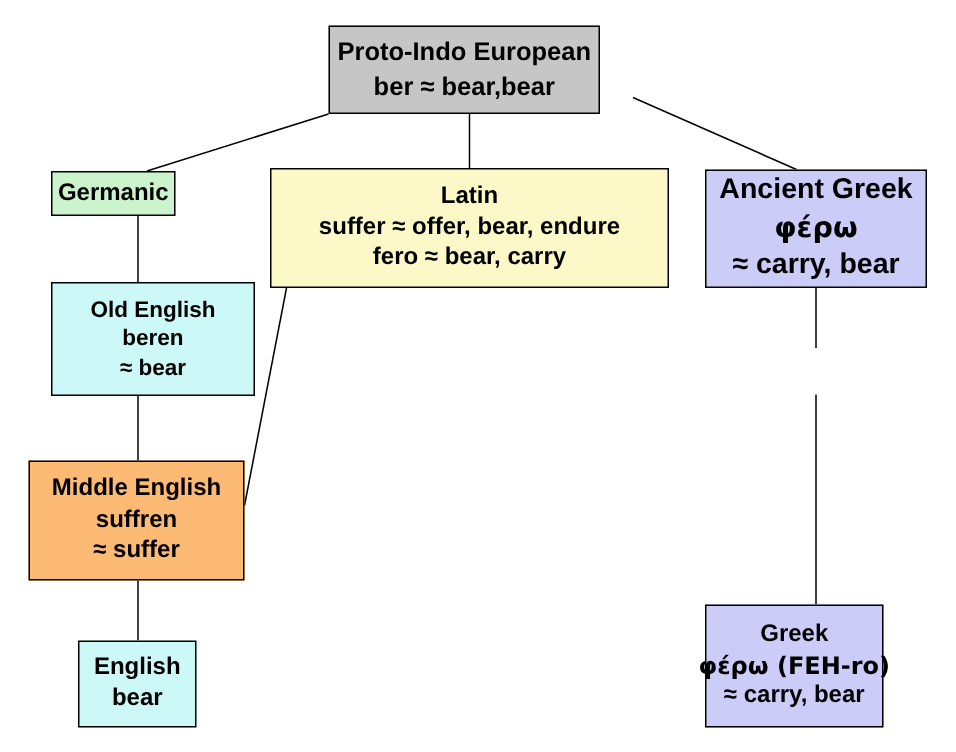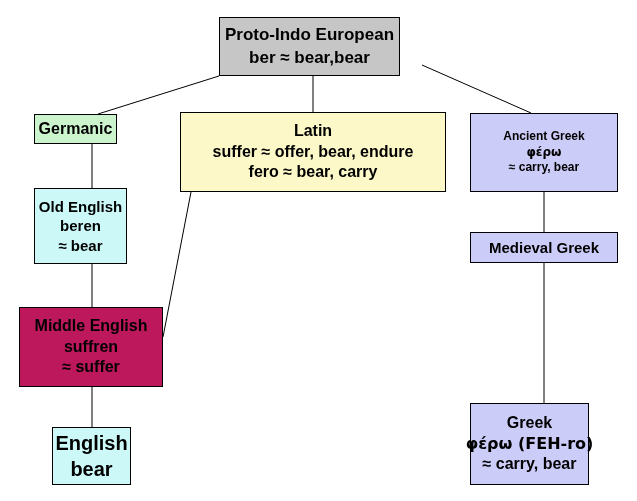--- a/index.html
+++ b/index.html
@@ -39,26 +39,26 @@
     line-height: 1.30;
     z-index: 2;
   }
   .node .line {
     display: block;
     white-space: nowrap;
   }
   .n-root  { left: 219px; top: 17px;  width: 181px; height: 59px;  background: #c6c6c6; font-size: 17px; }
   .n-germ  { left: 34px;  top: 114px; width: 83px;  height: 30px;  background: #ccf4cc; font-size: 16px; }
   .n-latin { left: 180px; top: 112px; width: 266px; height: 80px;  background: #fcf8c8; font-size: 16px; }
-  .n-agrk  { left: 470px; top: 113px; width: 148px; height: 79px;  background: #ccccf8; font-size: 12px; }
-  .n-oe    { left: 34px;  top: 188px; width: 93px; height: 76px;  background: #ccf8f8; font-size: 15px; }
+  .n-agrk  { left: 470px; top: 113px; width: 148px; height: 79px;  background: #ccccf8; font-size: 19px; }
+  .n-oe    { left: 34px;  top: 188px; width: 136px; height: 76px;  background: #ccf8f8; font-size: 15px; }
   .n-mgrk  { left: 470px; top: 232px; width: 148px; height: 31px;  background: #ccccf8; font-size: 15px; }
-  .n-me    { left: 19px;  top: 307px; width: 144px; height: 80px;  background: #be185d; font-size: 16px; }
+  .n-me    { left: 19px;  top: 307px; width: 144px; height: 80px;  background: #fdba74; font-size: 16px; }
   .n-grk   { left: 470px; top: 403px; width: 119px; height: 82px;  background: #ccccf8; font-size: 16px; }
-  .n-eng   { left: 52px;  top: 427px; width: 79px;  height: 58px;  background: #ccf8f8; font-size: 20px; }
+  .n-eng   { left: 52px;  top: 427px; width: 79px;  height: 58px;  background: #ccf8f8; font-size: 16px; }
   .greek-word { font-family: "DejaVu Sans", sans-serif; }
 </style>
 </head>
 <body>
 
 <div id="diagram">
 
   <svg id="edges" viewBox="0 0 637 501" width="637" height="501">
 
     <line x1="219" y1="76" x2="98" y2="114" stroke="#000000" stroke-width="1"></line>
@@ -100,23 +100,20 @@
     <span class="line greek-word">φέρω</span>
     <span class="line">≈ carry, bear</span>
   </div>
 
   <div class="node n-oe">
     <span class="line">Old English</span>
     <span class="line">beren</span>
     <span class="line">≈ bear</span>
   </div>
 
-  <div class="node n-mgrk">
-    <span class="line">Medieval Greek</span>
-  </div>
 
   <div class="node n-me">
     <span class="line">Middle English</span>
     <span class="line">suffren</span>
     <span class="line">≈ suffer</span>
   </div>
 
   <div class="node n-grk">
     <span class="line">Greek</span>
     <span class="line greek-word">φέρω (FEH-ro)</span>

